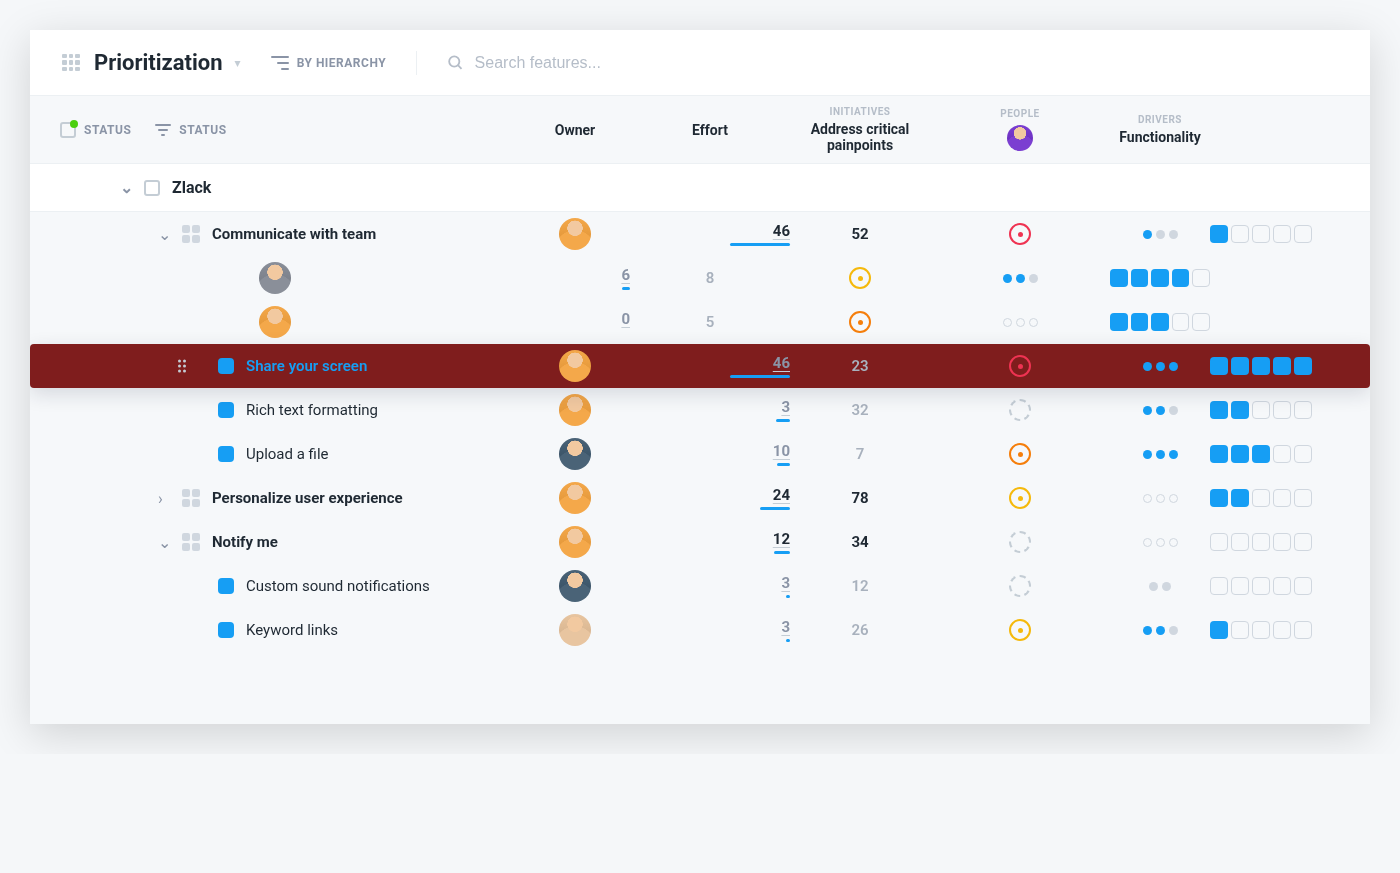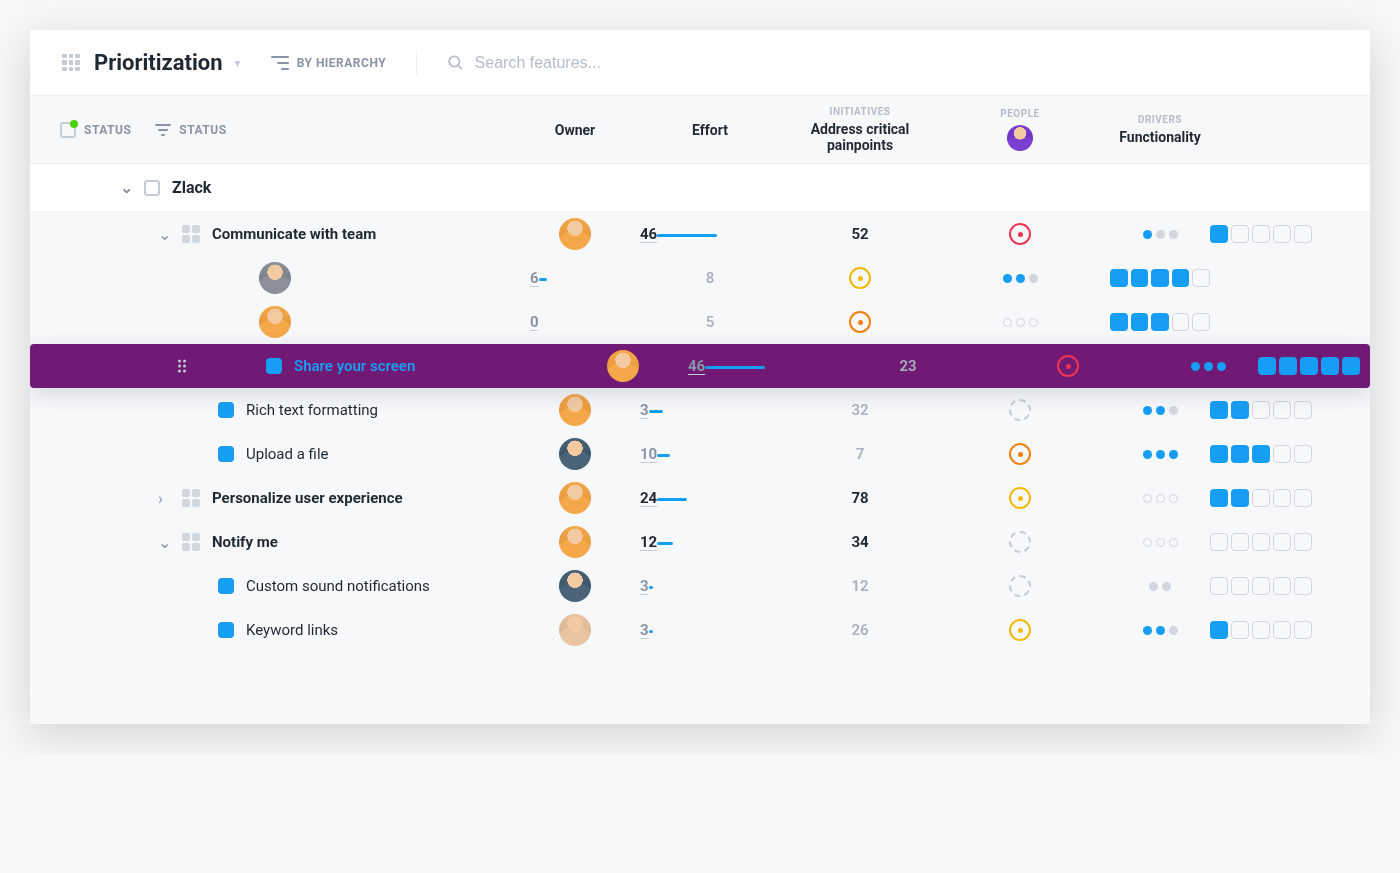--- a/index.html
+++ b/index.html
@@ -90,36 +90,36 @@
   grid-template-columns: 490px 110px 160px 140px 180px 100px 160px;
   align-items:center;
   padding:6px 0;
 }
 .row-name { display:flex; align-items:center; gap:12px; padding-left:0; }
 .row-name.depth1 { padding-left:128px; }
 .row-name.depth2 { padding-left:188px; }
 .row-name .feature-title { font-size:15px; color:#1f2933; }
 .parent .feature-title { font-weight:700; }
 .row.highlighted {
-  background:#701a75;
+  background:#7f1d1d;
   box-shadow: 0 6px 20px rgba(20,30,60,0.14);
   border-radius:4px;
-  position:relative; z-index:2;padding-left:48px;
+  position:relative; z-index:2;
 }
 .row.highlighted .feature-title { color:#169ef4; font-weight:600; }
 .squares-icon { width:18px; height:18px; display:grid; grid-template-columns:1fr 1fr; grid-template-rows:1fr 1fr; gap:2px; }
 .squares-icon span { background:#d0d7df; border-radius:2px; }
 .color-sq { width:16px; height:16px; background:#169ef4; border-radius:4px; }
 .color-sq.amber { background:#f5b90b; }
 
 .owner-cell { display:flex; justify-content:center; }
 .avatar { width:32px; height:32px; border-radius:50%; display:flex; align-items:center; justify-content:center; color:#fff; font-size:12px; font-weight:600; position:relative; overflow:hidden; }
 .avatar.sm { width:26px; height:26px; font-size:11px; }
 
-.score-cell { display:flex; flex-direction:row; align-items:center; padding-left:10px; }
+.score-cell { display:flex; flex-direction:column; align-items:flex-end; padding-left:10px; }
 .score-val { font-weight:700; font-size:15px; color:#1f2933; text-decoration: underline; text-decoration-color:#c4cdd5; text-underline-offset:3px; }
 .score-val.muted { color:#8a94a6; }
 .score-bar { height:3px; background:#169ef4; border-radius:2px; margin-top:3px; }
 
 .effort-cell { text-align:center; font-weight:700; font-size:15px; color:#1f2933; }
 .effort-cell.muted { color:#a8b1bd; font-weight:600; }
 
 .initiative-cell { display:flex; justify-content:center; }
 .target { width:22px; height:22px; border-radius:50%; border:2.5px solid; display:flex; align-items:center; justify-content:center; }
 .target::after { content:""; width:5px; height:5px; border-radius:50%; background:currentColor; }

